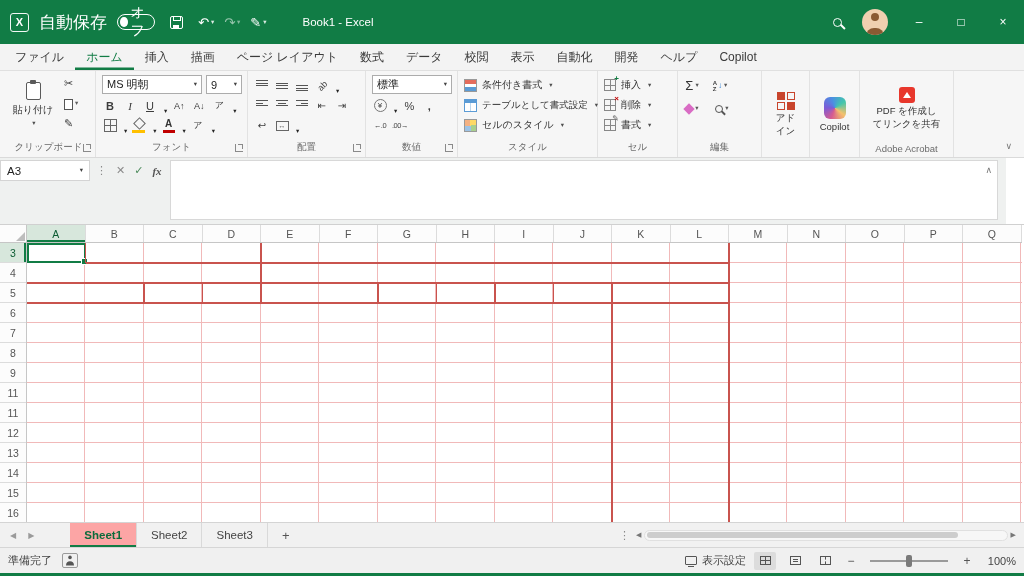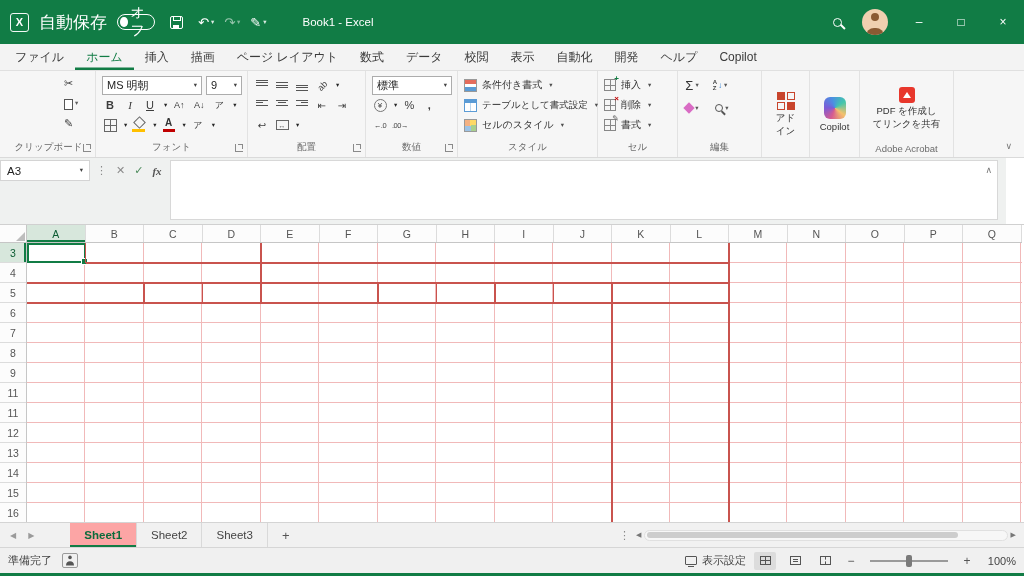--- a/index.html
+++ b/index.html
@@ -42,21 +42,21 @@
 .shic{width:10px;height:8px;border:1px solid #fff;border-top:none;position:relative;margin-top:4px}
 .shic:before{content:"";position:absolute;left:3.5px;top:-5px;width:1.5px;height:6px;background:#fff}
 .shic:after{content:"";position:absolute;left:1.5px;top:-7px;border:2.5px solid transparent;border-bottom:3.5px solid #fff}
 
 
 .ribbon{position:absolute;top:71px;left:0;right:0;height:87px;background:#f6f6f6;border-bottom:1px solid #dadada}
 .group{position:absolute;top:0;bottom:0;border-right:1px solid #e2e2e2}
 .glabel{position:absolute;bottom:3px;left:0;right:0;text-align:center;font-size:9.5px;color:#6a6a6a;white-space:nowrap}
 .dlg{position:absolute;right:4px;bottom:5px;width:8px;height:8px;border-left:1px solid #8a8a8a;border-bottom:1px solid #8a8a8a}
 .dlg:after{content:"";position:absolute;right:0;top:0;width:4px;height:4px;border-right:1px solid #8a8a8a;border-top:1px solid #8a8a8a}
-.hrow{position:absolute;left:6px;right:4px;height:18px;display:flex;align-items:center;gap:4px}
+.hrow{position:absolute;left:6px;right:4px;height:18px;display:flex;align-items:flex-end;gap:4px}
 .r1{top:5px}.r2{top:25px}.r3{top:45px}
 .ib{display:flex;align-items:center;justify-content:center;min-width:16px;height:17px;font-size:11px;color:#3c3c3c}
 .combo{background:#fff;border:1px solid #acacac;height:19px;display:flex;align-items:center;justify-content:space-between;padding:0 4px;font-size:11px;color:#222}
 .paste{position:absolute;left:8px;top:4px;width:46px;height:58px;display:flex;flex-direction:column;align-items:center;justify-content:center;gap:3px;font-size:10px;color:#333}
 .clip{width:15px;height:18px;border:1.5px solid #5a5a5a;border-radius:2px;position:relative;background:#fff}
 .clip:before{content:"";position:absolute;top:-3px;left:3px;width:6px;height:4px;background:#5a5a5a;border-radius:1px}
 .clipcol{position:absolute;left:62px;top:6px;display:flex;flex-direction:column;gap:7px;align-items:flex-start;font-size:11px;color:#444}
 .cpy{position:relative;width:9px;height:11px;border:1px solid #555;background:#fff;margin-top:2px}
 .cpy:before{content:"";position:absolute;left:2px;top:-3.5px;width:9px;height:11px;border:1px solid #555;z-index:-1}
 .bord{width:13px;height:13px;border:1px solid #666;background:linear-gradient(#666,#666) center/100% 1px no-repeat,linear-gradient(#666,#666) center/1px 100% no-repeat}
@@ -204,20 +204,25 @@
         <div class="rtab">自動化</div>
         <div class="rtab">開発</div>
         <div class="rtab">ヘルプ</div>
         <div class="rtab">Copilot</div>
       </div>
   </div>
 
   <div class="ribbon">
 
     <div class="group" style="left:2px;width:94px">
+      <div class="paste">
+        <span class="clip"></span>
+        <span>貼り付け</span>
+        <i class="car">▾</i>
+      </div>
       <div class="clipcol">
         <span>✂</span>
         <span style="display:flex;align-items:center">
             <i class="cpy"></i>
             <i class="car">▾</i>
           </span>
         <span>✎</span>
       </div>
       <div class="glabel">クリップボード</div>
       <span class="dlg"></span>

